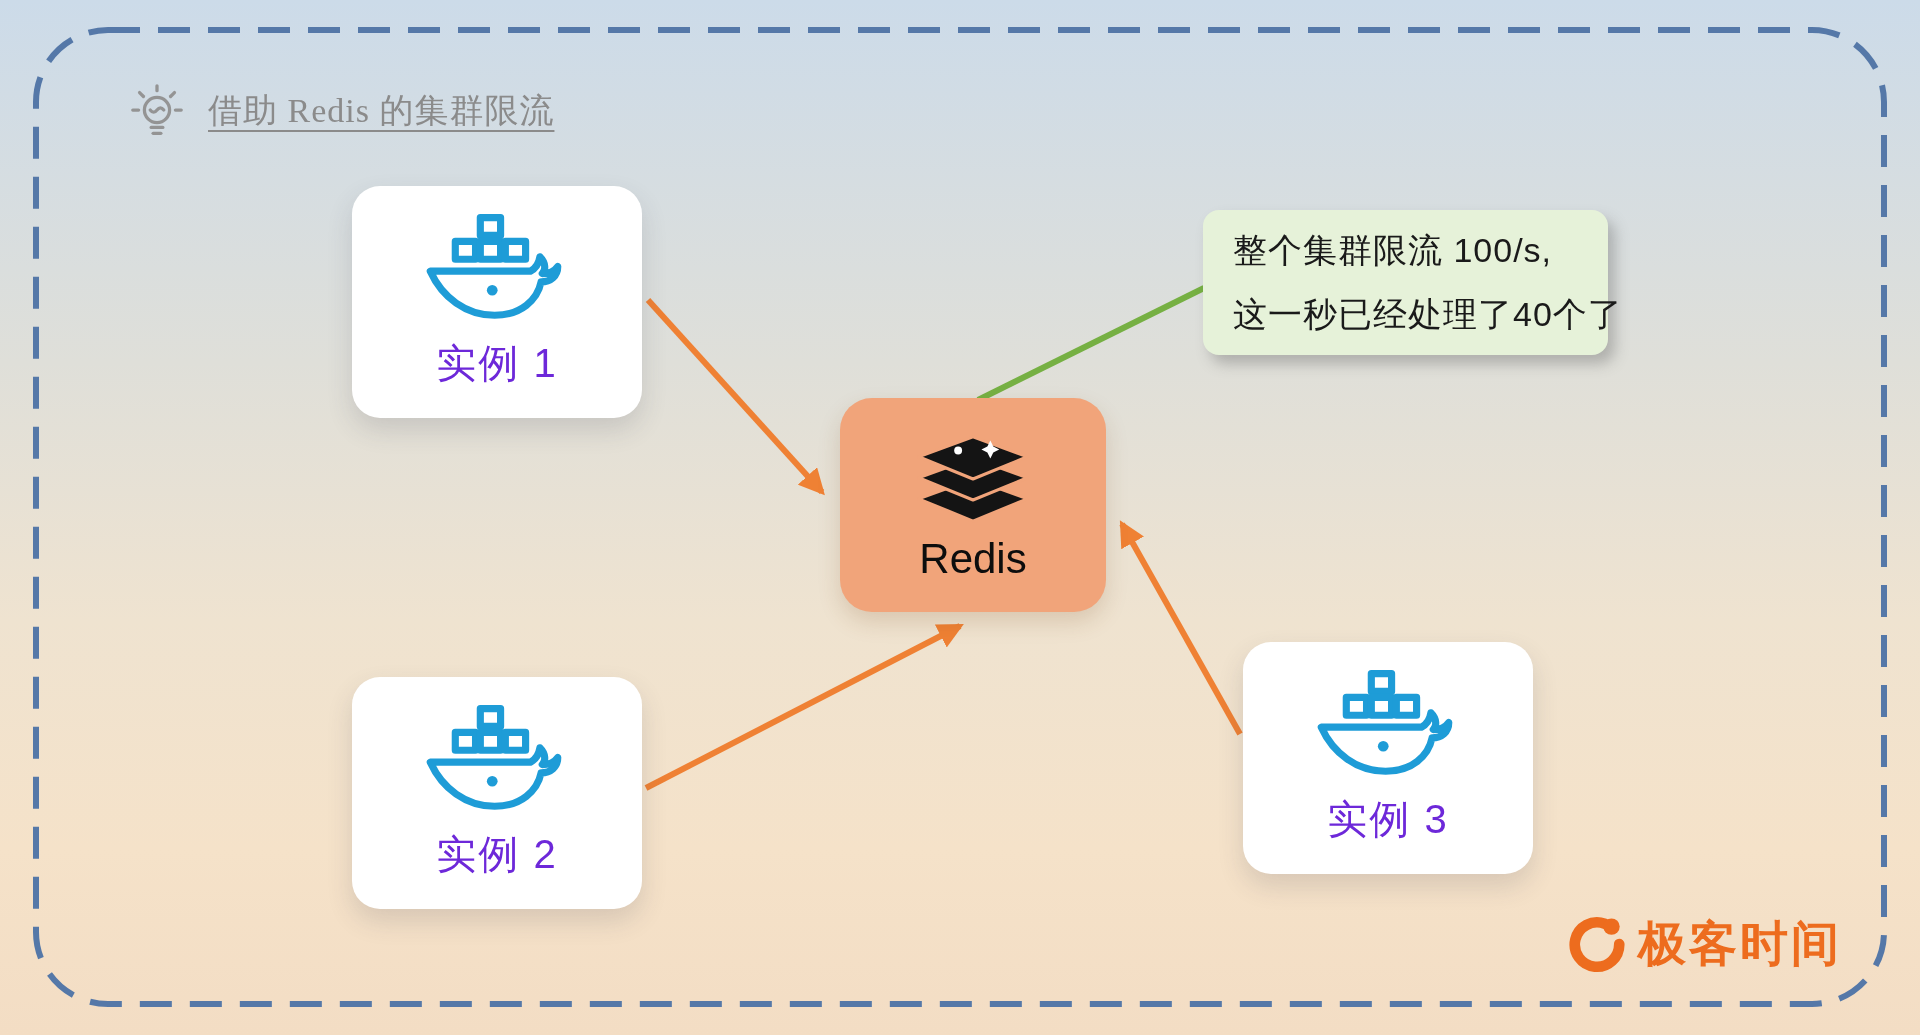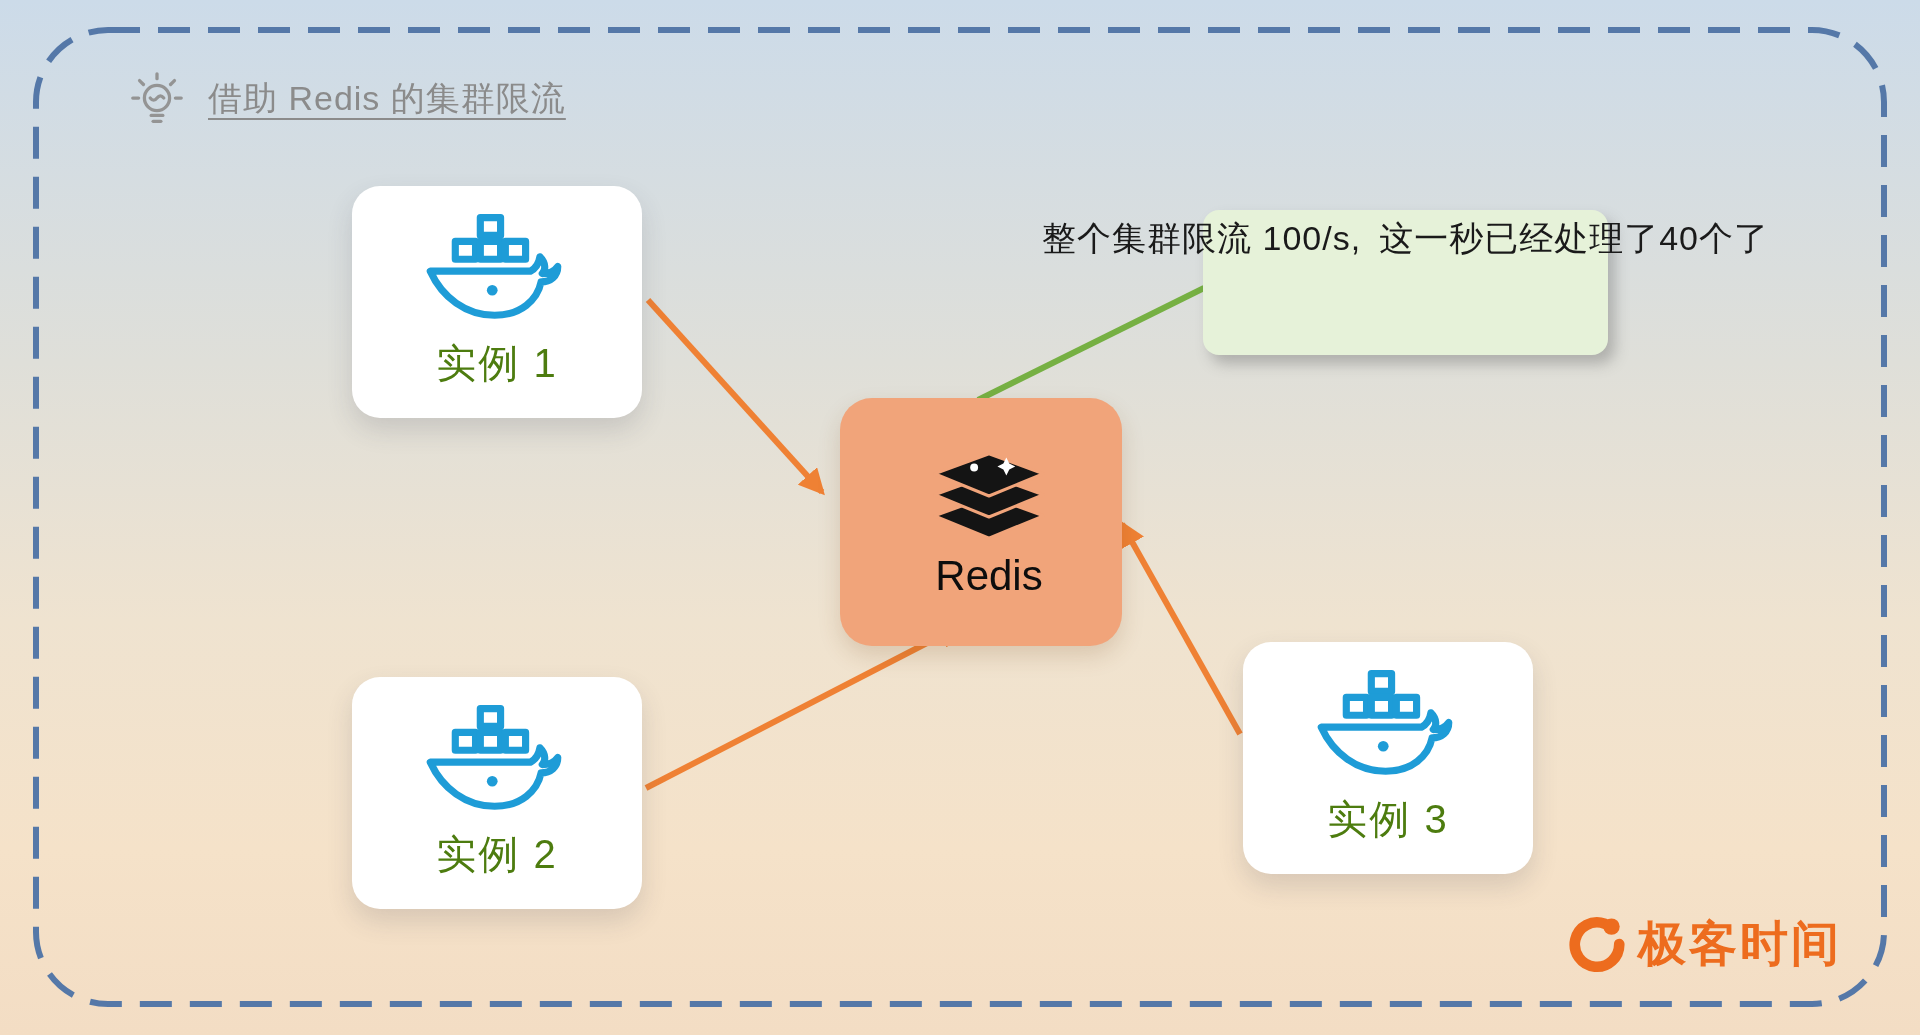--- a/index.html
+++ b/index.html
@@ -16,25 +16,26 @@
   }
   svg.overlay {
     position: absolute;
     left: 0; top: 0;
     width: 1920px; height: 1035px;
     z-index: 1;
   }
   
   .title-row {
     position: absolute;
-    left: 126px; top: 68px;
+    left: 126px; top: 80px;
     display: flex;
     align-items: center;
     gap: 20px;
     z-index: 3;
+    font-family: Liberation Serif, serif;
   }
   .title-text {
     font-size: 34px;
     color: #8b8b8b;
     letter-spacing: 1px;
     text-decoration: underline;
     text-underline-offset: 8px;
     text-decoration-thickness: 1.5px;
   }
   
@@ -49,48 +50,47 @@
   .instance {
     width: 290px;
     height: 232px;
     background: #ffffff;
     border-radius: 28px;
     box-shadow: 0 12px 26px rgba(60,60,80,0.16);
     gap: 10px;
   }
   .instance .node-label {
     font-size: 40px;
-    color: #4d7c0f;
+    color: #6d28d9;
     letter-spacing: 2px;
     text-align: right;
   }
   .redis-node {
     width: 266px;
-    height: 248px;
+    height: 214px;
     background: #f1a47a;
     border-radius: 32px;
     box-shadow: 0 10px 22px rgba(120,70,30,0.18);
     gap: 4px;
-    padding-left: 16px;
   }
   .redis-node .node-label {
     font-size: 42px;
     color: #0d0d0d;
   }
   
   .callout {
     position: absolute;
     left: 1203px; top: 210px;
     width: 405px;
     height: 145px;
     background: #e6f2d9;
     border-radius: 16px;
     box-shadow: 7px 9px 14px rgba(90,90,90,0.35);
     display: flex;
-    flex-direction: row;
+    flex-direction: column;
     justify-content: center;
     padding: 6px 30px;
     box-sizing: border-box;
     z-index: 2;
     gap: 18px;
   }
   .callout .callout-line {
     font-size: 34px;
     color: #1a1a1a;
     letter-spacing: 1px;

